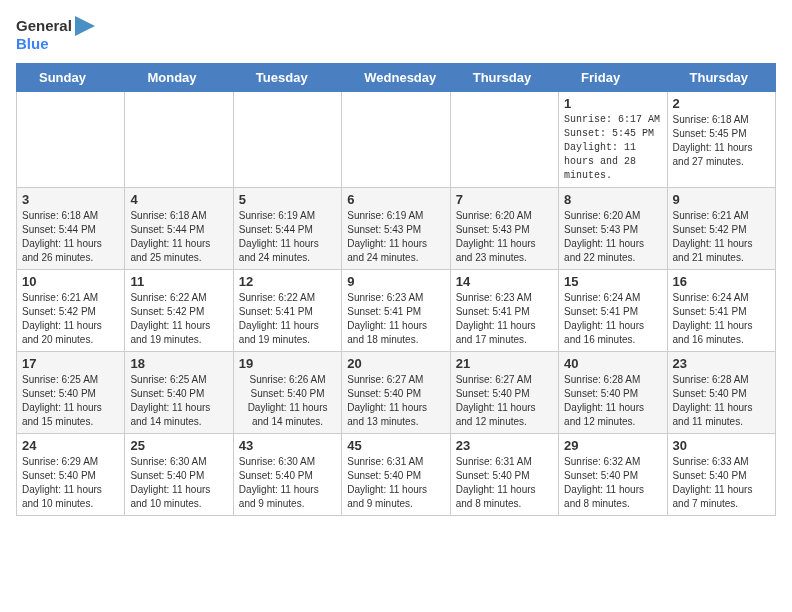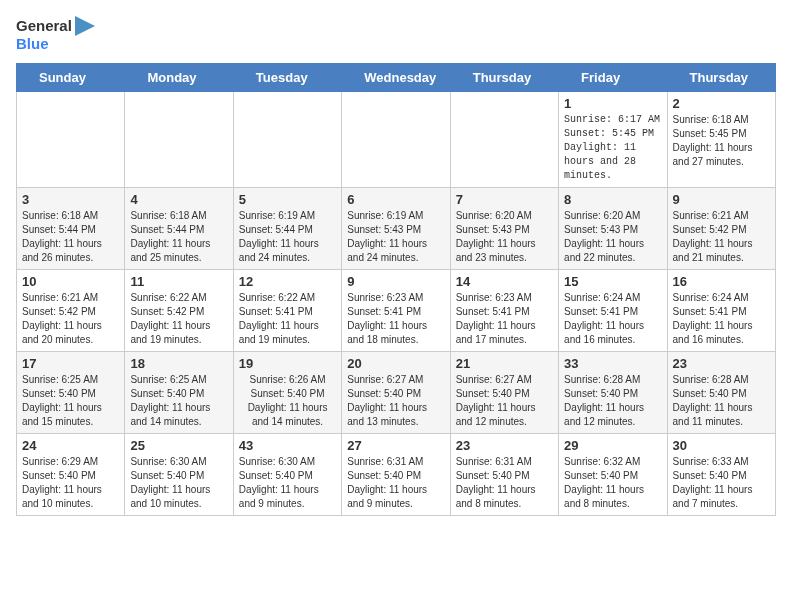--- a/index.html
+++ b/index.html
@@ -241,21 +241,21 @@
 Sunset: 5:40 PM
 Daylight: 11 hours and 13 minutes.</div>
         </td>
         <td>
           <span class="day-number">21</span>
           <div class="day-info" style="white-space: pre-line;">Sunrise: 6:27 AM
 Sunset: 5:40 PM
 Daylight: 11 hours and 12 minutes.</div>
         </td>
         <td>
-          <span class="day-number">33</span>
+          <span class="day-number">40</span>
           <div class="day-info" style="white-space: pre-line;">Sunrise: 6:28 AM
 Sunset: 5:40 PM
 Daylight: 11 hours and 12 minutes.</div>
         </td>
         <td>
           <span class="day-number">23</span>
           <div class="day-info" style="white-space: pre-line;">Sunrise: 6:28 AM
 Sunset: 5:40 PM
 Daylight: 11 hours and 11 minutes.</div>
         </td>
@@ -273,21 +273,21 @@
 Sunset: 5:40 PM
 Daylight: 11 hours and 10 minutes.</div>
         </td>
         <td>
           <span class="day-number">43</span>
           <div class="day-info" style="white-space: pre-line;">Sunrise: 6:30 AM
 Sunset: 5:40 PM
 Daylight: 11 hours and 9 minutes.</div>
         </td>
         <td>
-          <span class="day-number">27</span>
+          <span class="day-number">45</span>
           <div class="day-info" style="white-space: pre-line;">Sunrise: 6:31 AM
 Sunset: 5:40 PM
 Daylight: 11 hours and 9 minutes.</div>
         </td>
         <td>
           <span class="day-number">23</span>
           <div class="day-info" style="white-space: pre-line;">Sunrise: 6:31 AM
 Sunset: 5:40 PM
 Daylight: 11 hours and 8 minutes.</div>
         </td>

